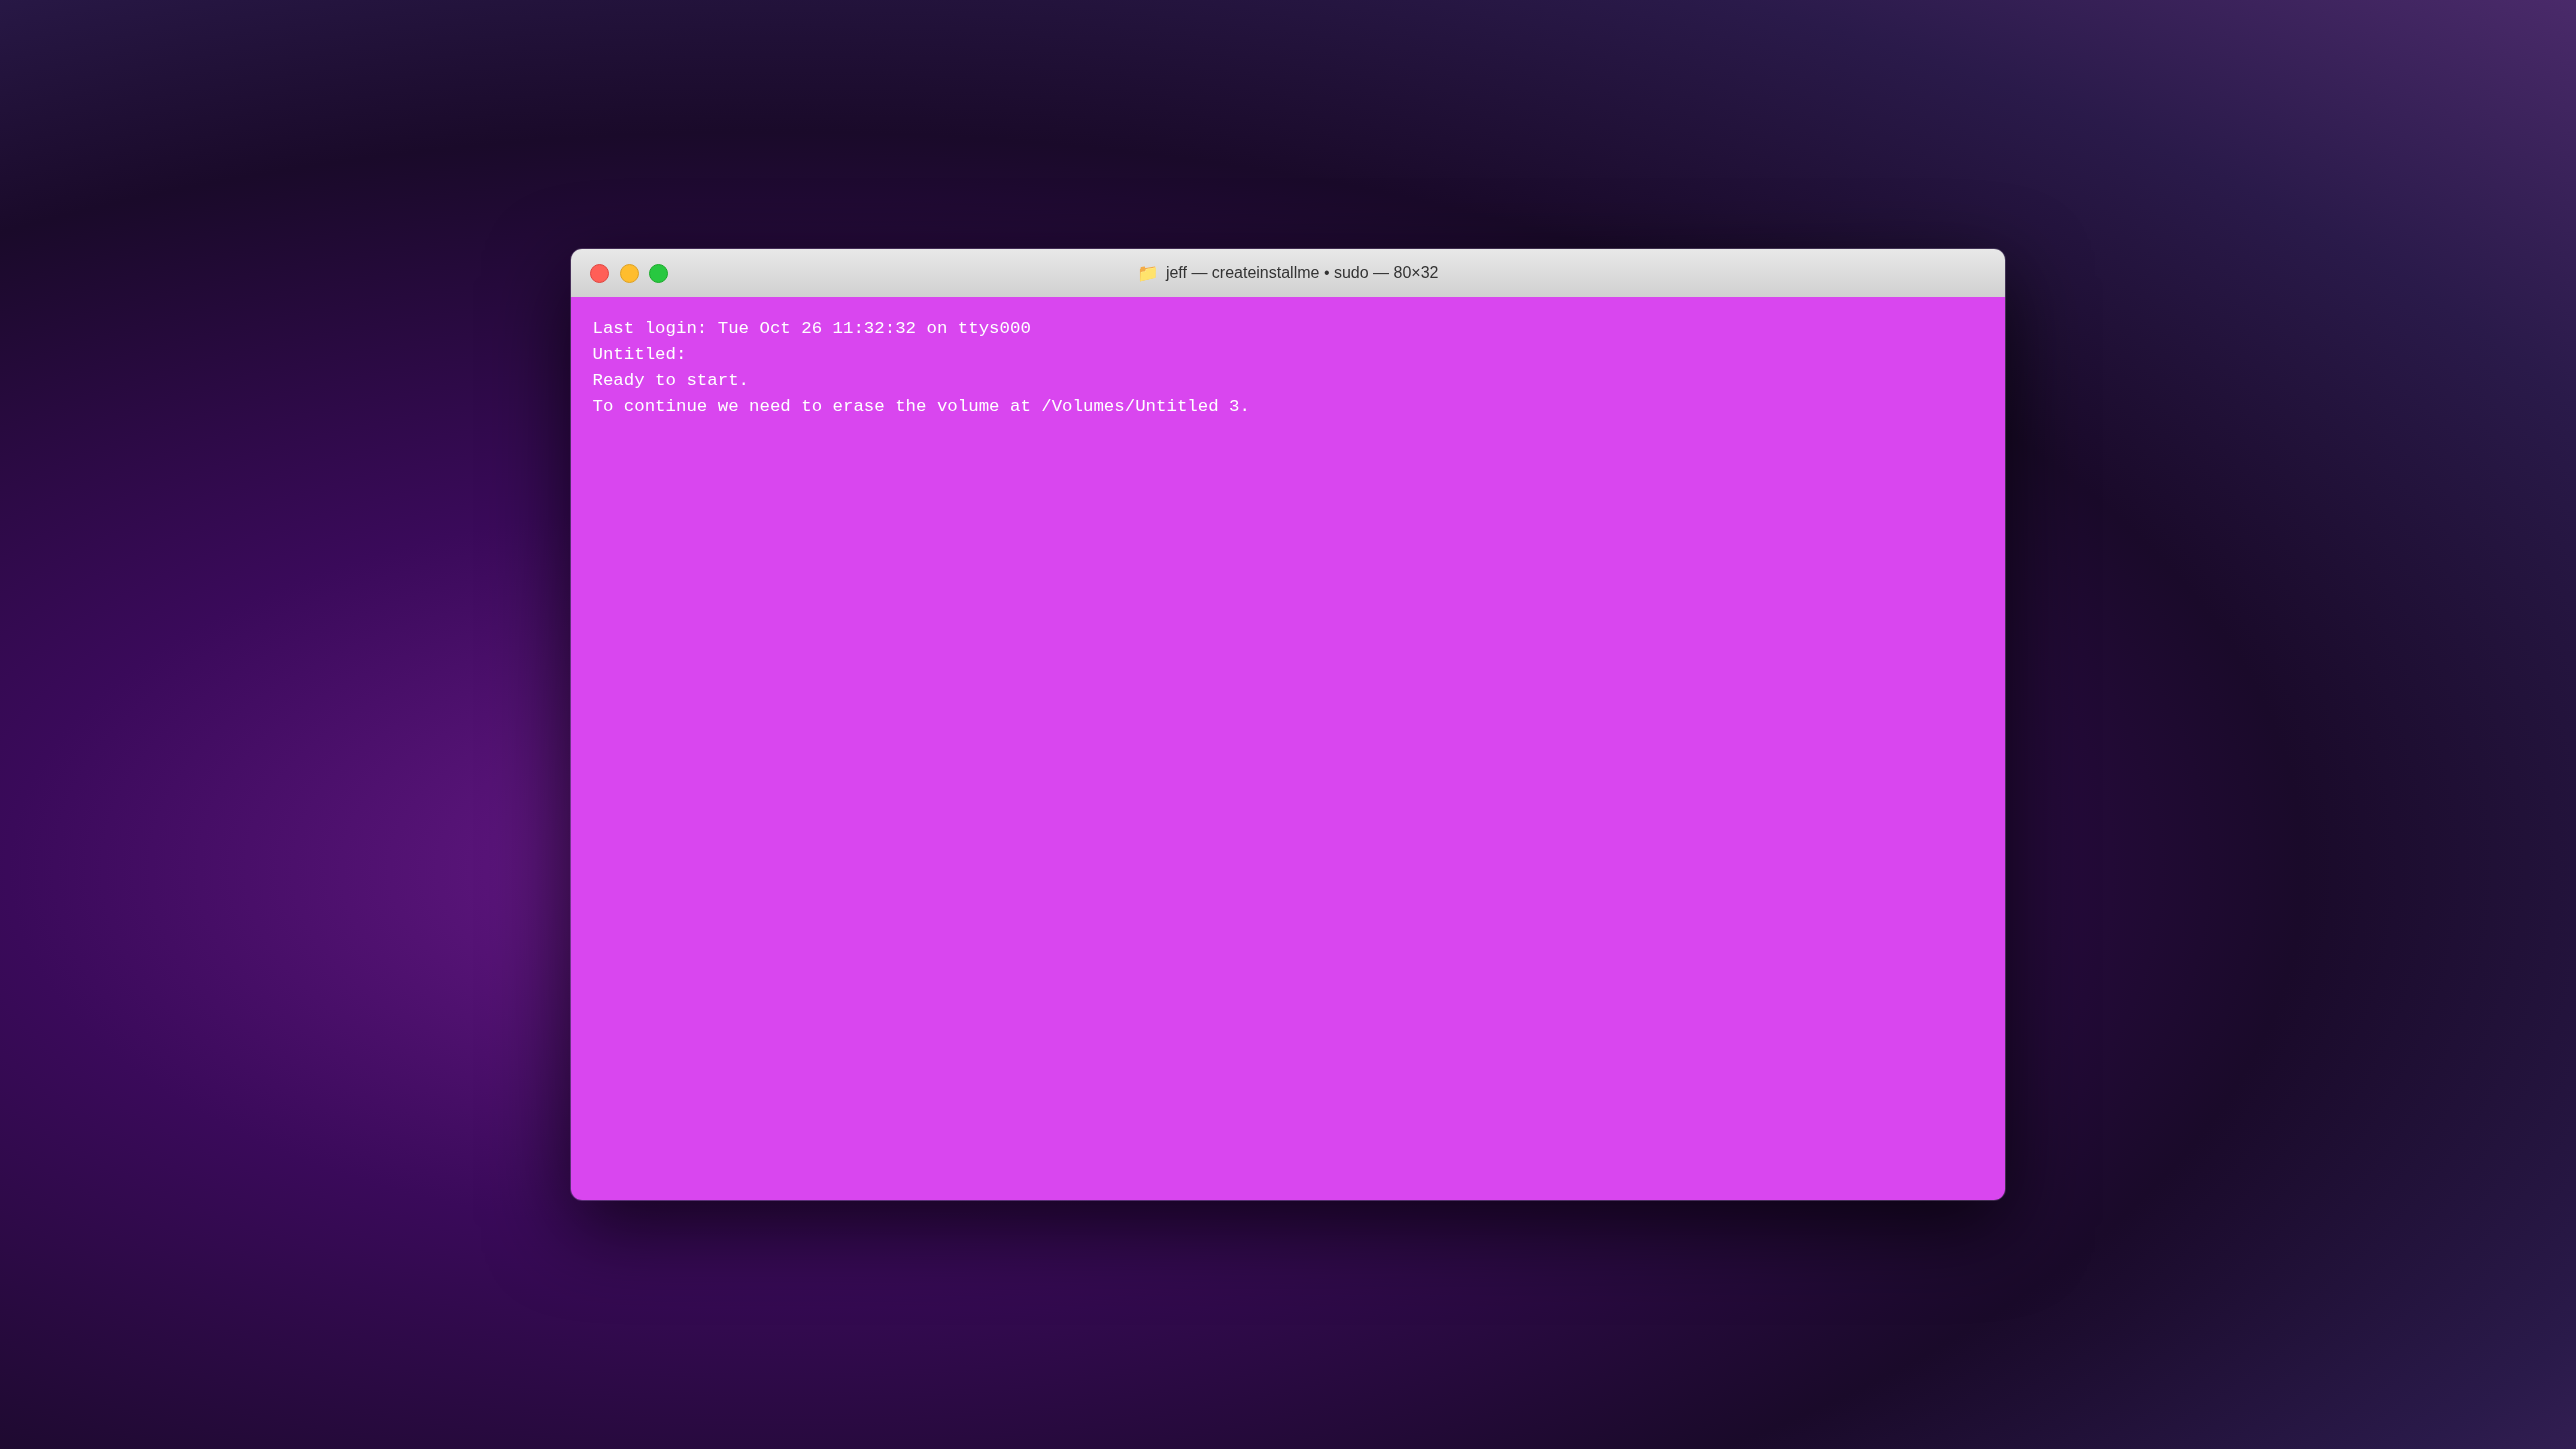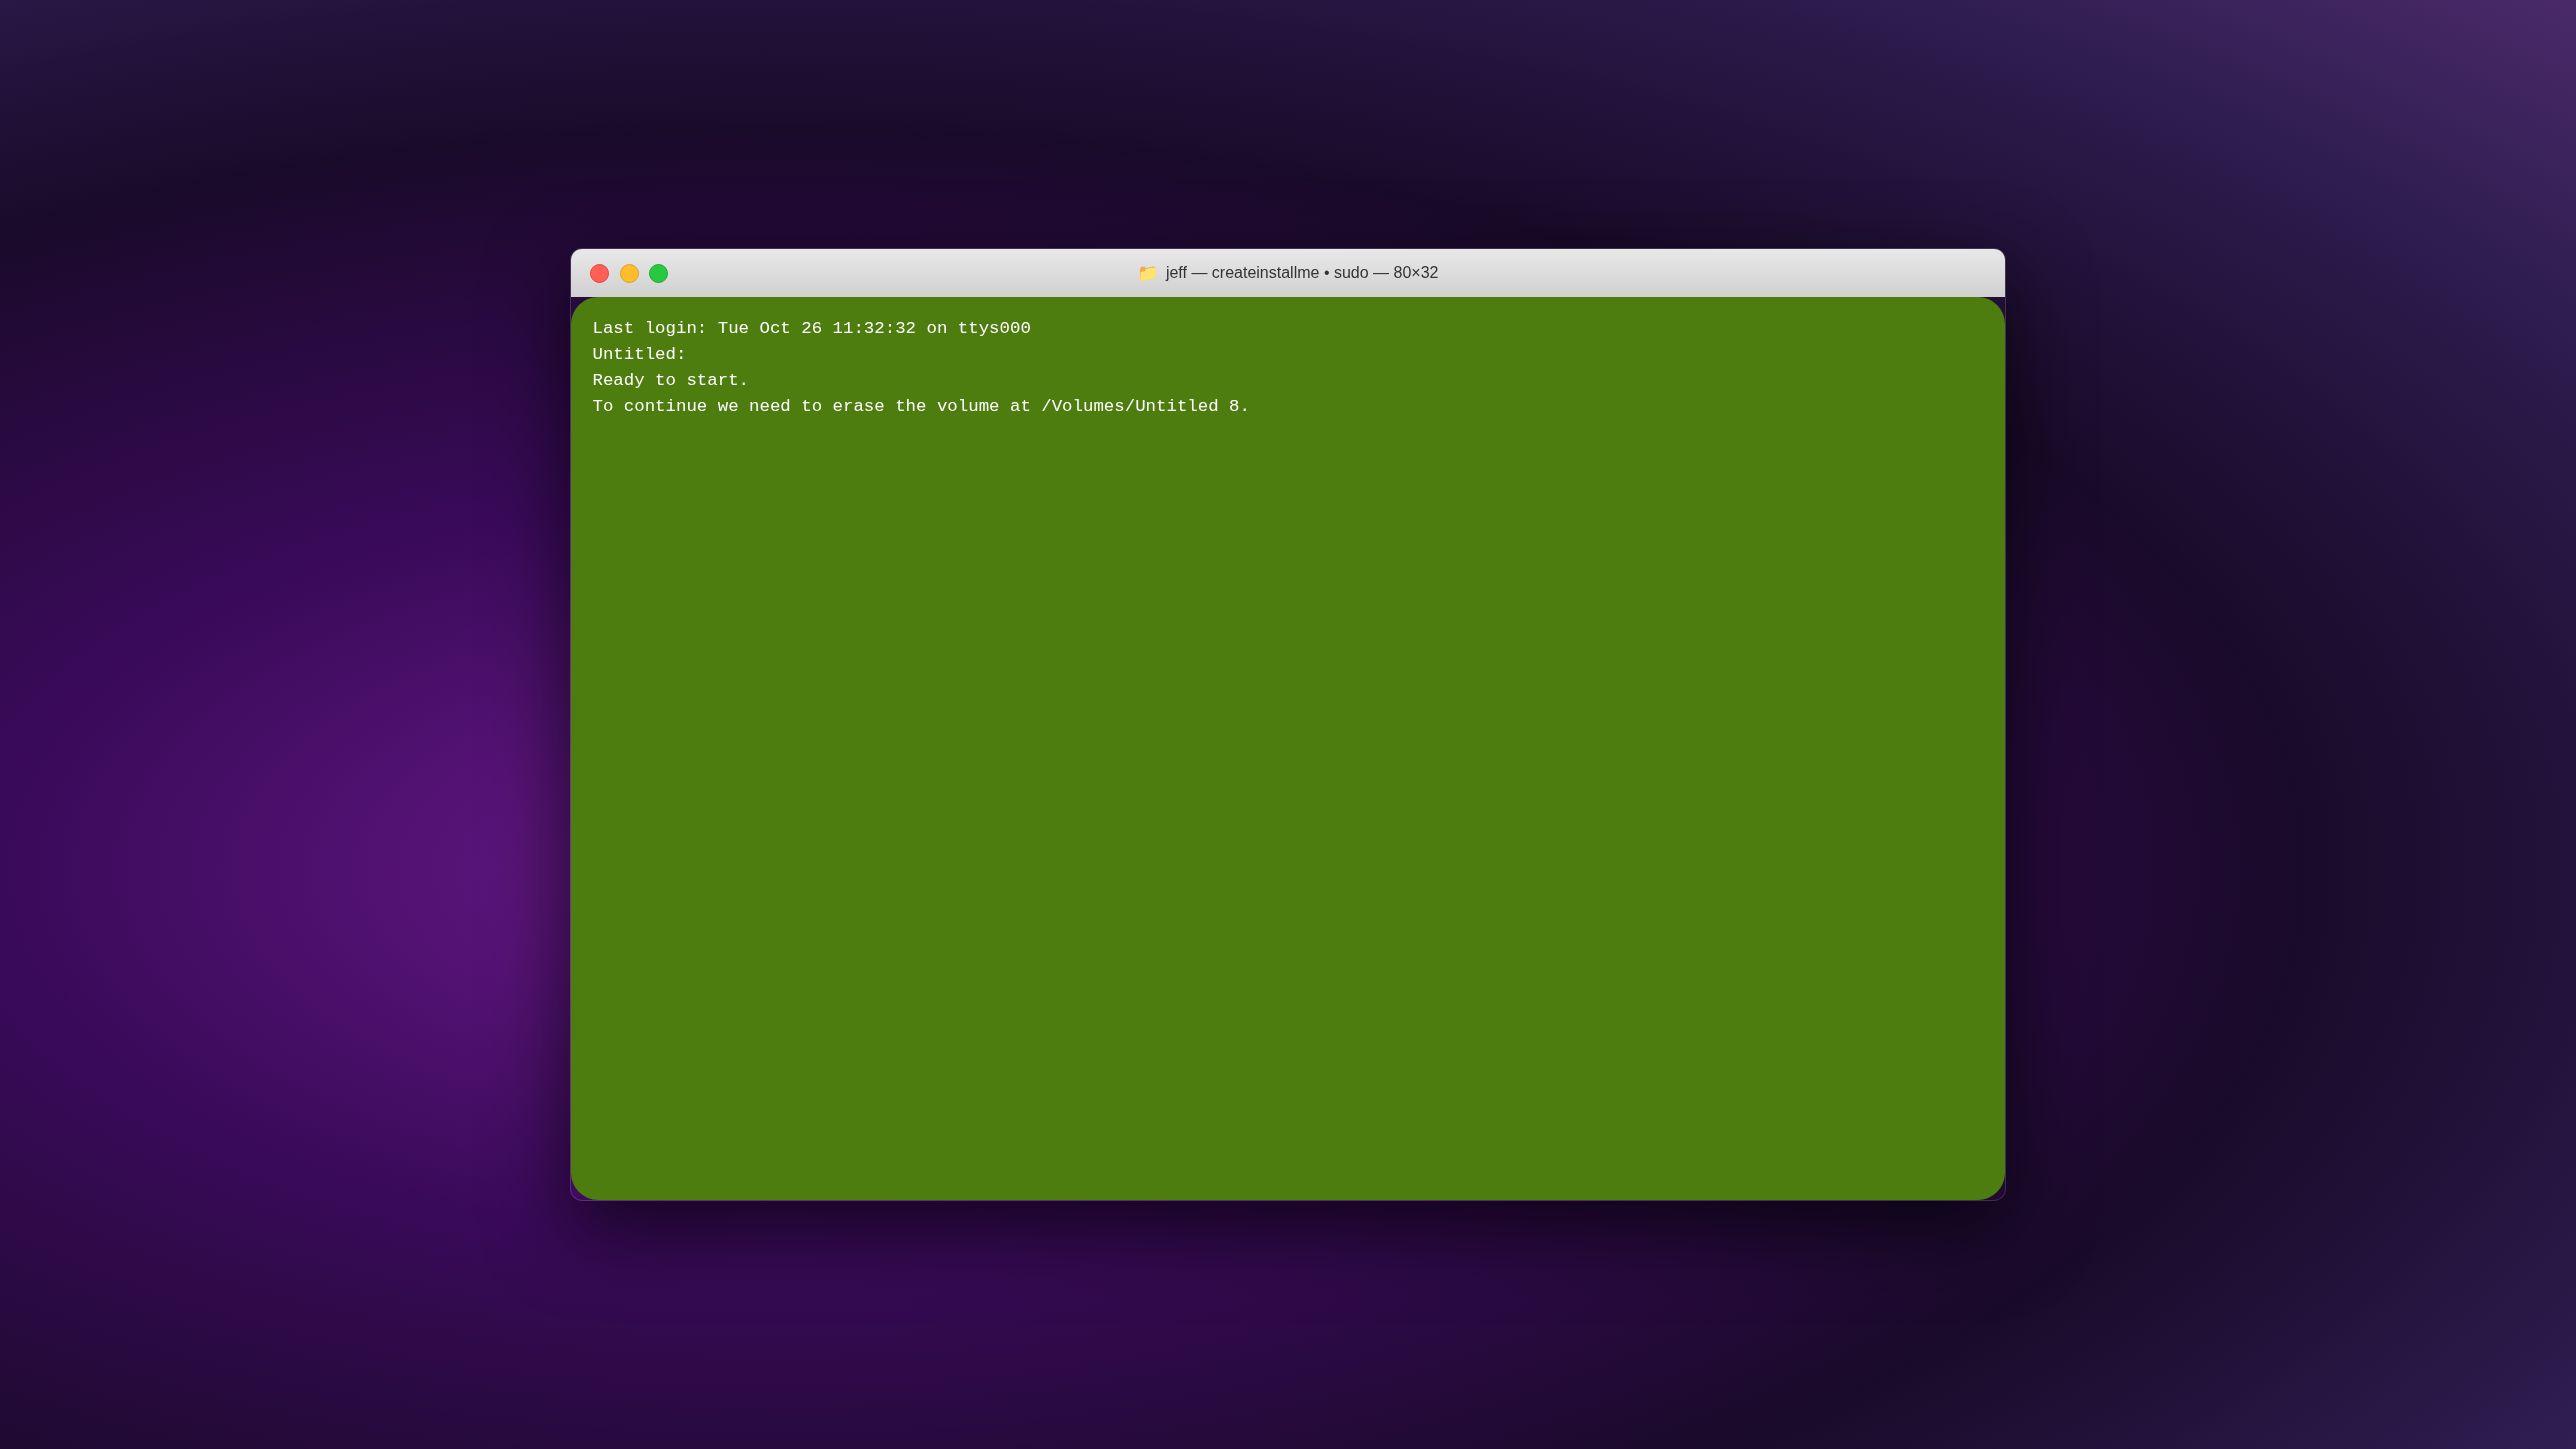--- a/index.html
+++ b/index.html
@@ -78,29 +78,28 @@
       color: #333;
       font-weight: 500;
       white-space: nowrap;
     }
 
     .folder-icon {
       font-size: 17.4px;
     }
 
     .terminal-body {
-      background: #4d7c0f;
+      background: #d946ef;
       flex: 1;
       padding: 19px 21.5px;
       font-family: 'Menlo', 'Monaco', 'Courier New', monospace;
       font-size: 17.4px;
       color: #ffffff;
       line-height: 1.5;
       overflow: hidden;
-      border-radius: 27px;
     }
 
     .terminal-line {
       white-space: pre-wrap;
       word-break: break-all;
     }
 
     .cursor {
       display: inline-block;
       width: 9.4px;
@@ -122,16 +121,16 @@
     </div>
     <div class="title-bar-text">
       <span class="folder-icon">📁</span>
       <span>jeff — createinstallme • sudo — 80×32</span>
     </div>
   </div>
   <div class="terminal-body">
     <div class="terminal-line">Last login: Tue Oct 26 11:32:32 on ttys000</div>
     <div class="terminal-line">Untitled:</div>
     <div class="terminal-line">Ready to start.</div>
-    <div class="terminal-line">To continue we need to erase the volume at /Volumes/Untitled 8.</div>
+    <div class="terminal-line">To continue we need to erase the volume at /Volumes/Untitled 3.</div>
   </div>
 </div>
 
 
 </body></html>

